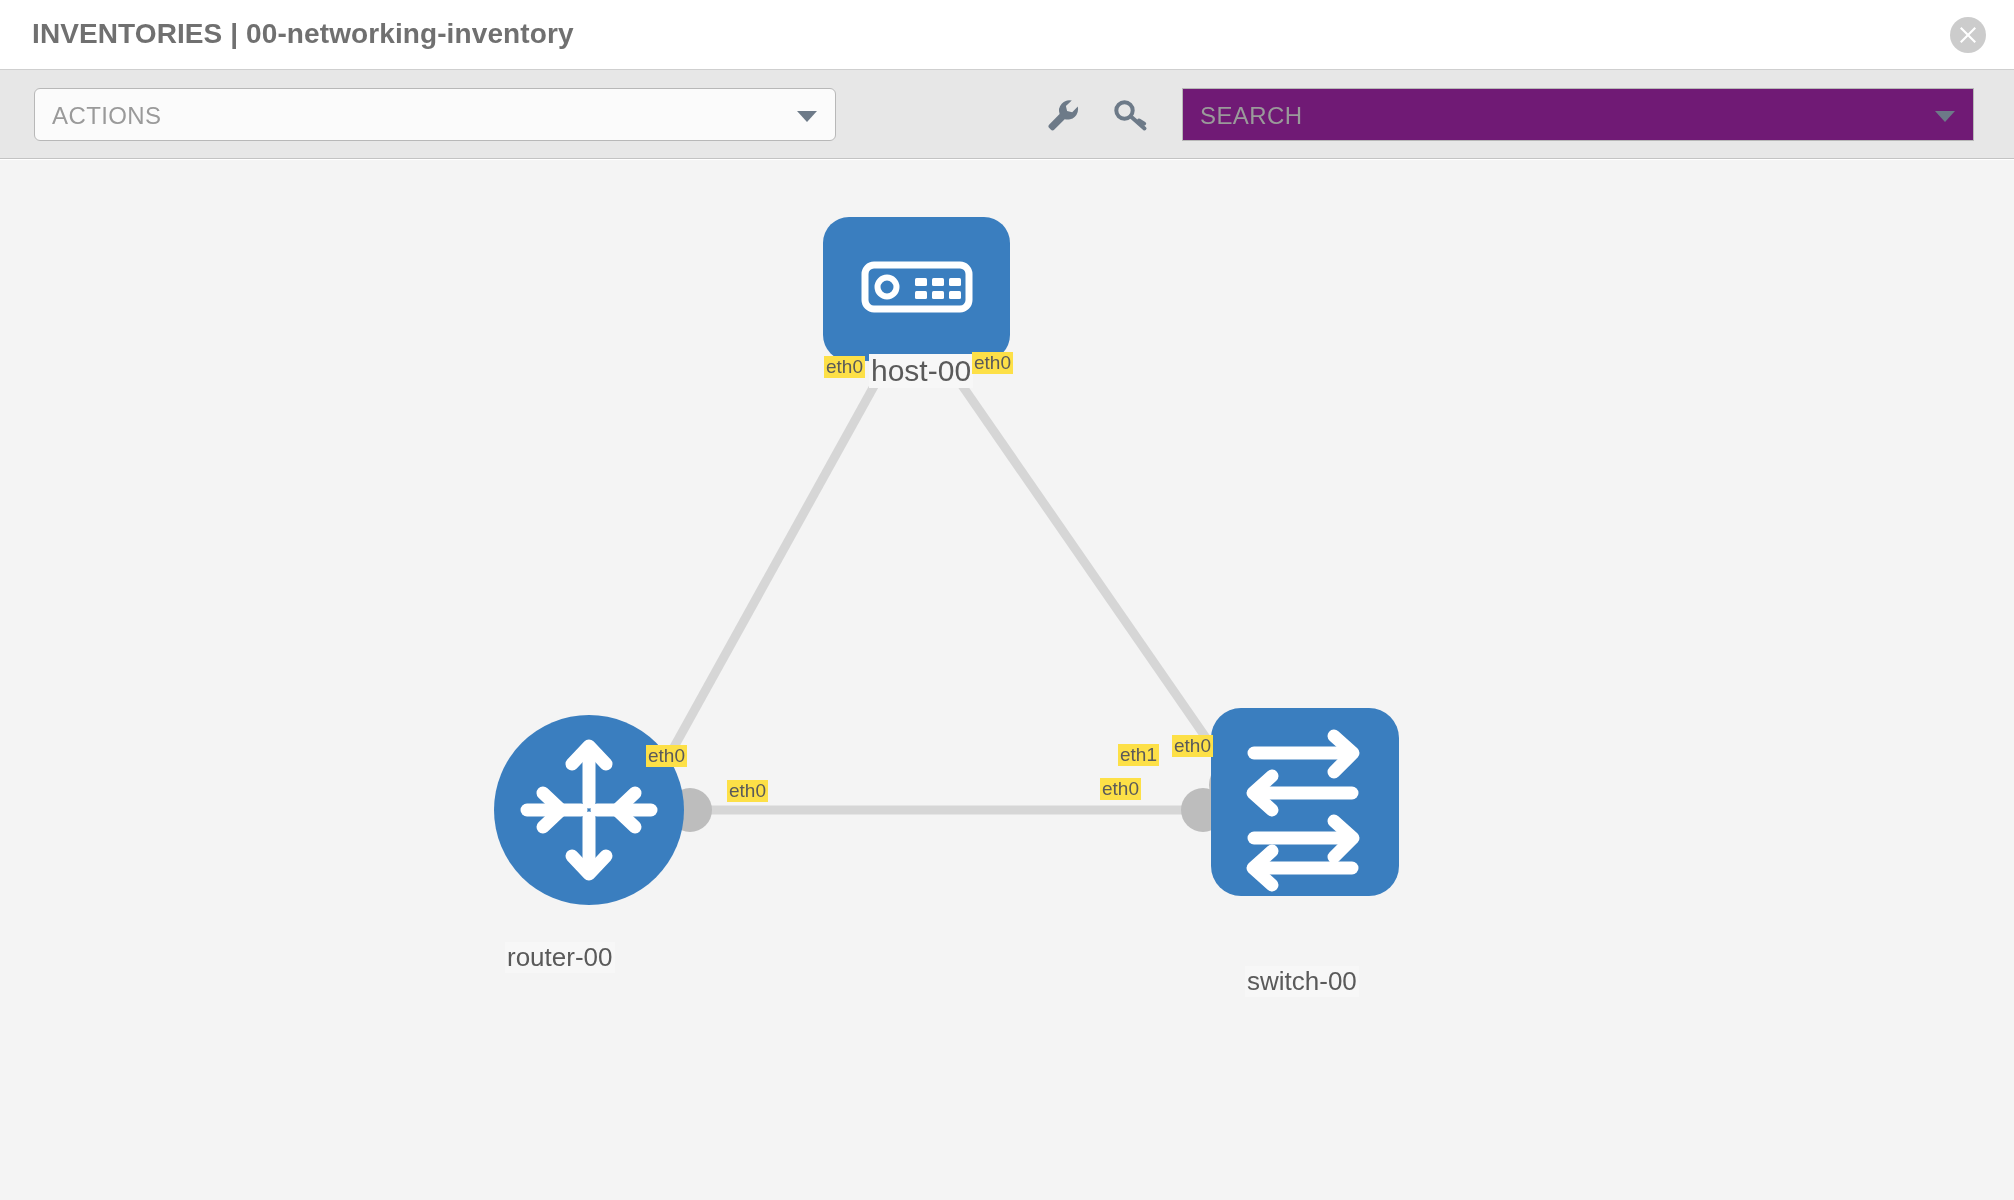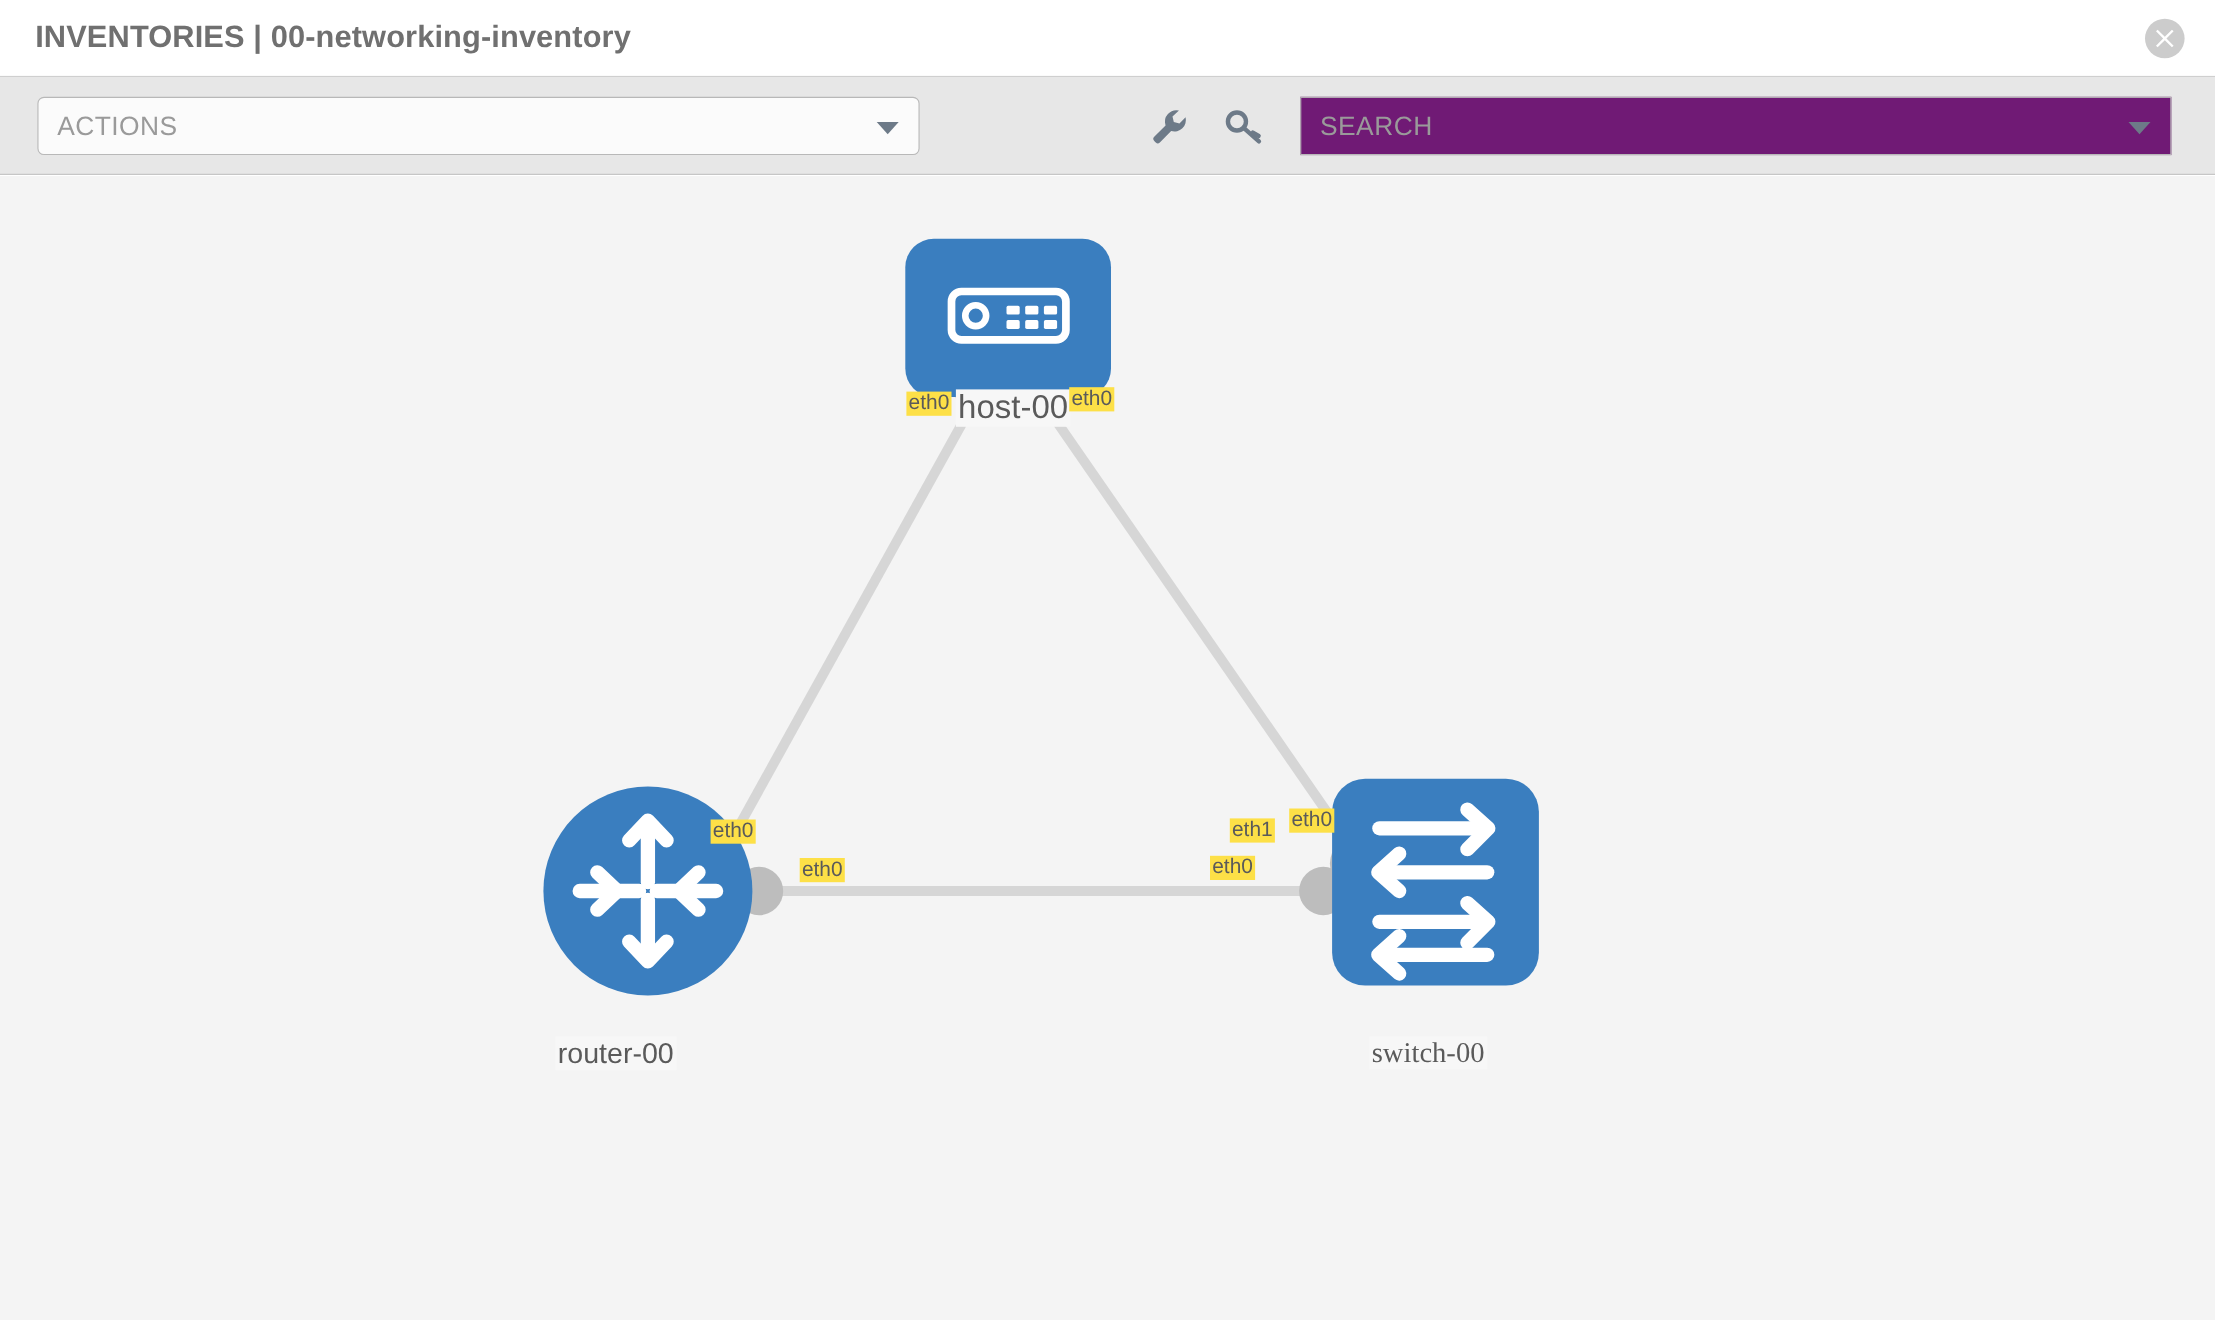--- a/index.html
+++ b/index.html
@@ -251,21 +251,21 @@
           <path d="M1352 708 L1254 708"></path>
           <path d="M1272 691 L1253 708 L1272 725"></path>
         </g>
       </g>
     </svg>
 
     <div class="node-label" style="left:869px; top:178px; font-size:30px;">host-00</div>
 
     <div class="node-label" style="left:505px; top:766px;">router-00</div>
 
-    <div class="node-label" style="left:1245px; top:766px;font-family:Liberation Serif, serif;">switch-00</div>
+    <div class="node-label" style="left:1245px; top:790px;">switch-00</div>
 
     <div class="iface-label" style="left:824px; top:196px;">eth0</div>
 
     <div class="iface-label" style="left:972px; top:192px;">eth0</div>
 
     <div class="iface-label" style="left:646px; top:585px;">eth0</div>
 
     <div class="iface-label" style="left:1172px; top:575px;">eth0</div>
 
     <div class="iface-label" style="left:727px; top:620px;">eth0</div>

